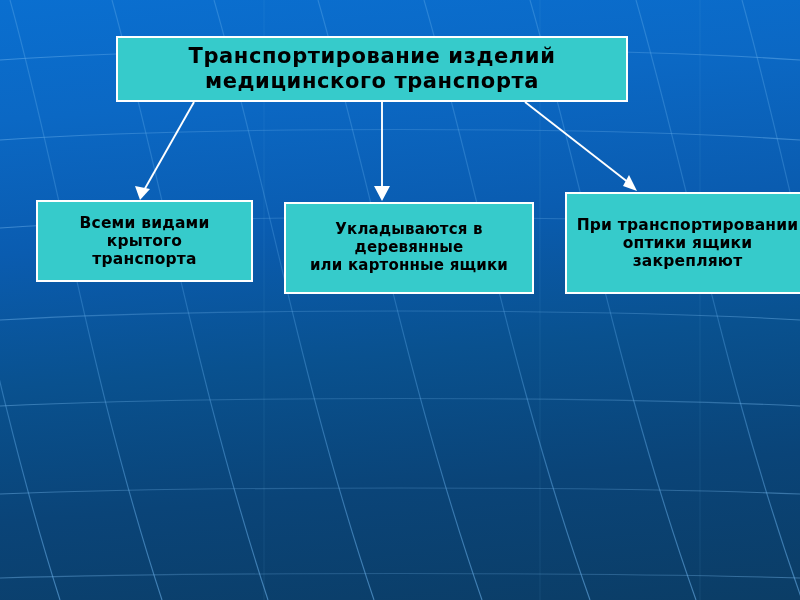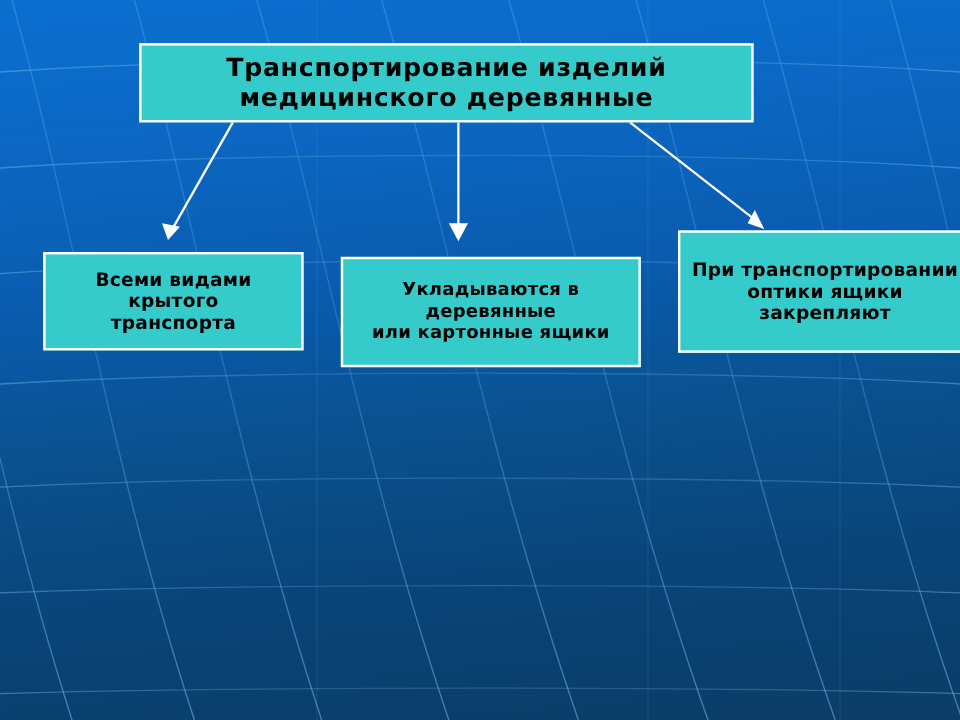--- a/index.html
+++ b/index.html
@@ -59,30 +59,30 @@
     top: 36px;
     width: 512px;
     height: 66px;
     font-size: 21px;
     font-weight: bold;
   }
   #node-title .txt { letter-spacing: .6px; }
 
   #node-transport {
     left: 36px;
-    top: 210px;
+    top: 200px;
     width: 217px;
     height: 82px;
     font-size: 15.5px;
     font-weight: bold;
   }
 
   #node-boxes {
     left: 284px;
-    top: 214px;
+    top: 202px;
     width: 250px;
     height: 92px;
     font-size: 15px;
     font-weight: bold;
   }
 
   #node-optics {
     left: 565px;
     top: 192px;
     width: 245px;
@@ -154,21 +154,21 @@
 
       <g>
         <line x1="525" y1="102" x2="629" y2="183"></line>
         <polygon points="637,191 623,186 629,175" stroke="none"></polygon>
       </g>
     </g>
   </svg>
 
   <div class="node" id="node-title">
     <span class="txt">Транспортирование изделий
-медицинского деревянные</span>
+медицинского транспорта</span>
   </div>
 
   <div class="node" id="node-transport">
     <span class="txt">Всеми видами крытого
 транспорта</span>
   </div>
 
   <div class="node" id="node-boxes">
     <span class="txt">Укладываются в
 деревянные

